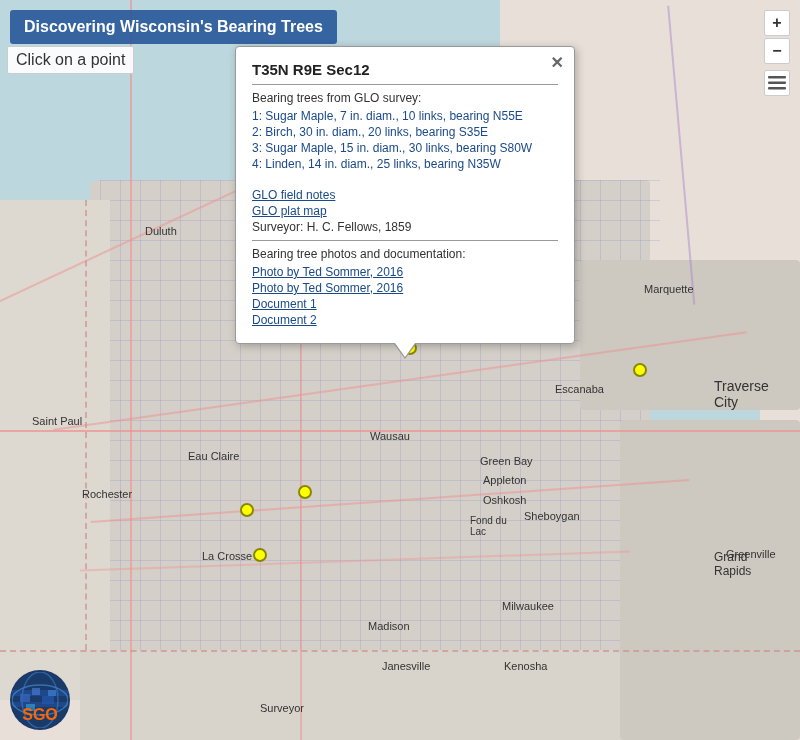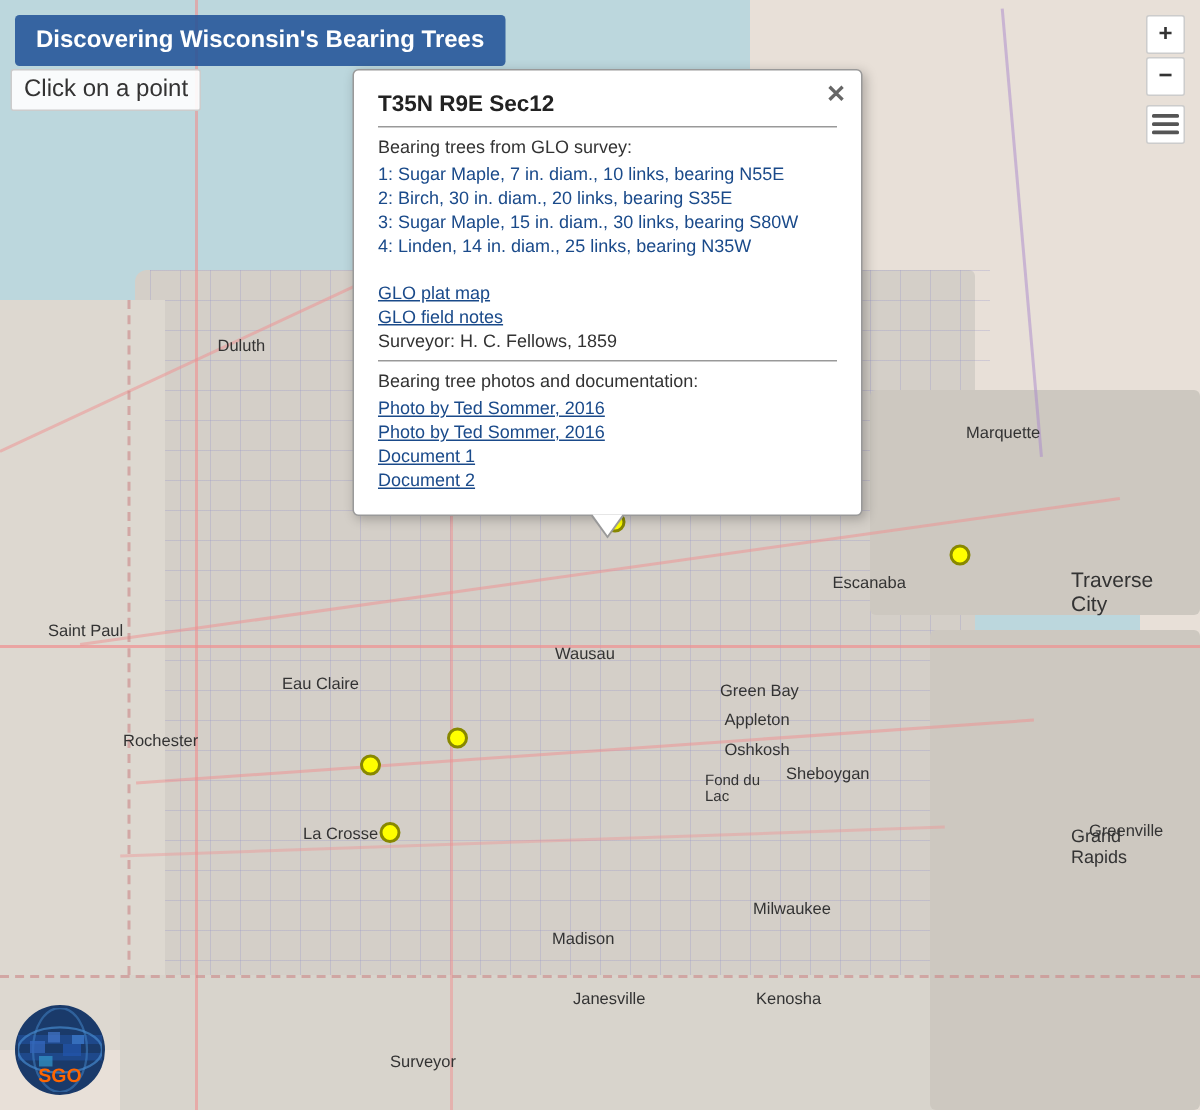--- a/index.html
+++ b/index.html
@@ -313,22 +313,22 @@
     <hr class="popup-divider">
     <div class="popup-section-title">Bearing trees from GLO survey:</div>
     <div id="popup-trees">
         <div class="popup-tree-item">1: Sugar Maple, 7 in. diam., 10 links, bearing N55E</div>
         <div class="popup-tree-item">2: Birch, 30 in. diam., 20 links, bearing S35E</div>
         <div class="popup-tree-item">3: Sugar Maple, 15 in. diam., 30 links, bearing S80W</div>
         <div class="popup-tree-item">4: Linden, 14 in. diam., 25 links, bearing N35W</div>
       </div>
     <br>
     <div id="popup-links1">
+        <a class="popup-link" href="#">GLO field notes</a>
         <a class="popup-link" href="#">GLO plat map</a>
-        <a class="popup-link" href="#">GLO field notes</a>
       </div>
     <div class="popup-surveyor">Surveyor: H. C. Fellows, 1859</div>
     <hr class="popup-divider">
     <div class="popup-section-title">Bearing tree photos and documentation:</div>
     <div id="popup-links2">
         <a class="popup-link" href="#">Photo by Ted Sommer, 2016</a>
         <a class="popup-link" href="#">Photo by Ted Sommer, 2016</a>
         <a class="popup-link" href="#">Document 1</a>
         <a class="popup-link" href="#">Document 2</a>
       </div>
@@ -355,16 +355,16 @@
       <rect x="0" y="30" width="56" height="5" fill="#2255aa" opacity="0.5"></rect>
       <ellipse cx="28" cy="28" rx="28" ry="15" fill="none" stroke="#4488cc" stroke-width="1.5" opacity="0.7"></ellipse>
       <ellipse cx="28" cy="28" rx="18" ry="28" fill="none" stroke="#4488cc" stroke-width="1.5" opacity="0.5"></ellipse>
 
       <rect x="8" y="22" width="10" height="8" fill="#3366bb" opacity="0.8"></rect>
       <rect x="20" y="16" width="8" height="7" fill="#4477cc" opacity="0.7"></rect>
       <rect x="30" y="24" width="12" height="8" fill="#2255aa" opacity="0.8"></rect>
       <rect x="14" y="32" width="9" height="7" fill="#3399cc" opacity="0.7"></rect>
       <rect x="36" y="18" width="8" height="6" fill="#4488dd" opacity="0.6"></rect>
     </svg>
-    <span style="position:absolute;bottom:6px;color:#ff6600;font-weight:bold;font-size:13px;">SGO</span>
+    <span style="position:absolute;bottom:6px;color:#ff6600;font-weight:bold;font-size:16px;">SGO</span>
   </div>
 
 </div>
 
 </body></html>

